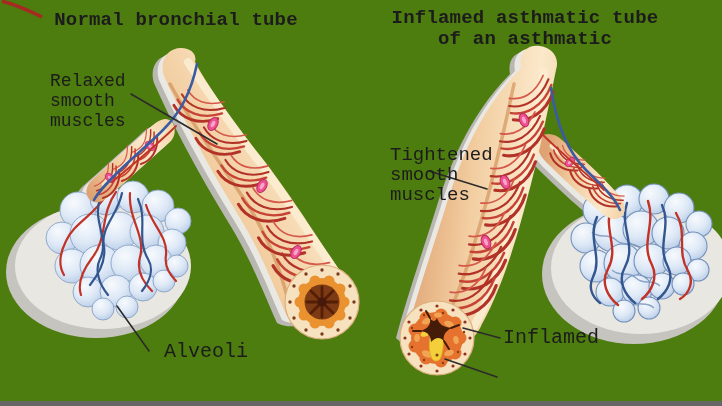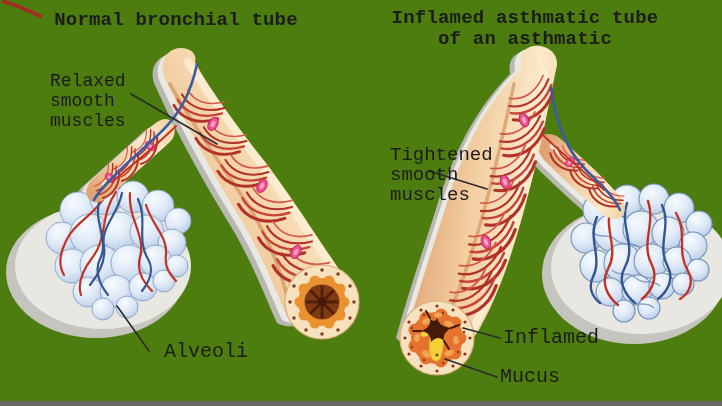--- a/index.html
+++ b/index.html
@@ -357,15 +357,14 @@
   <div class="label sub" style="left:370px;top:145px;font-size:19px;margin-left:20px;">
     <div>Tightened</div>
     <div>smooth</div>
     <div>muscles</div>
   </div>
 
   <div class="label big" style="left:152px;top:340px;margin-left:12px;">Alveoli</div>
 
   <div class="label big" style="left:503px;top:326px;">Inflamed</div>
 
-  <div class="label big" style="left:500px;top:365px;">Mucus</div>
 
 </div>
 
 </body></html>

